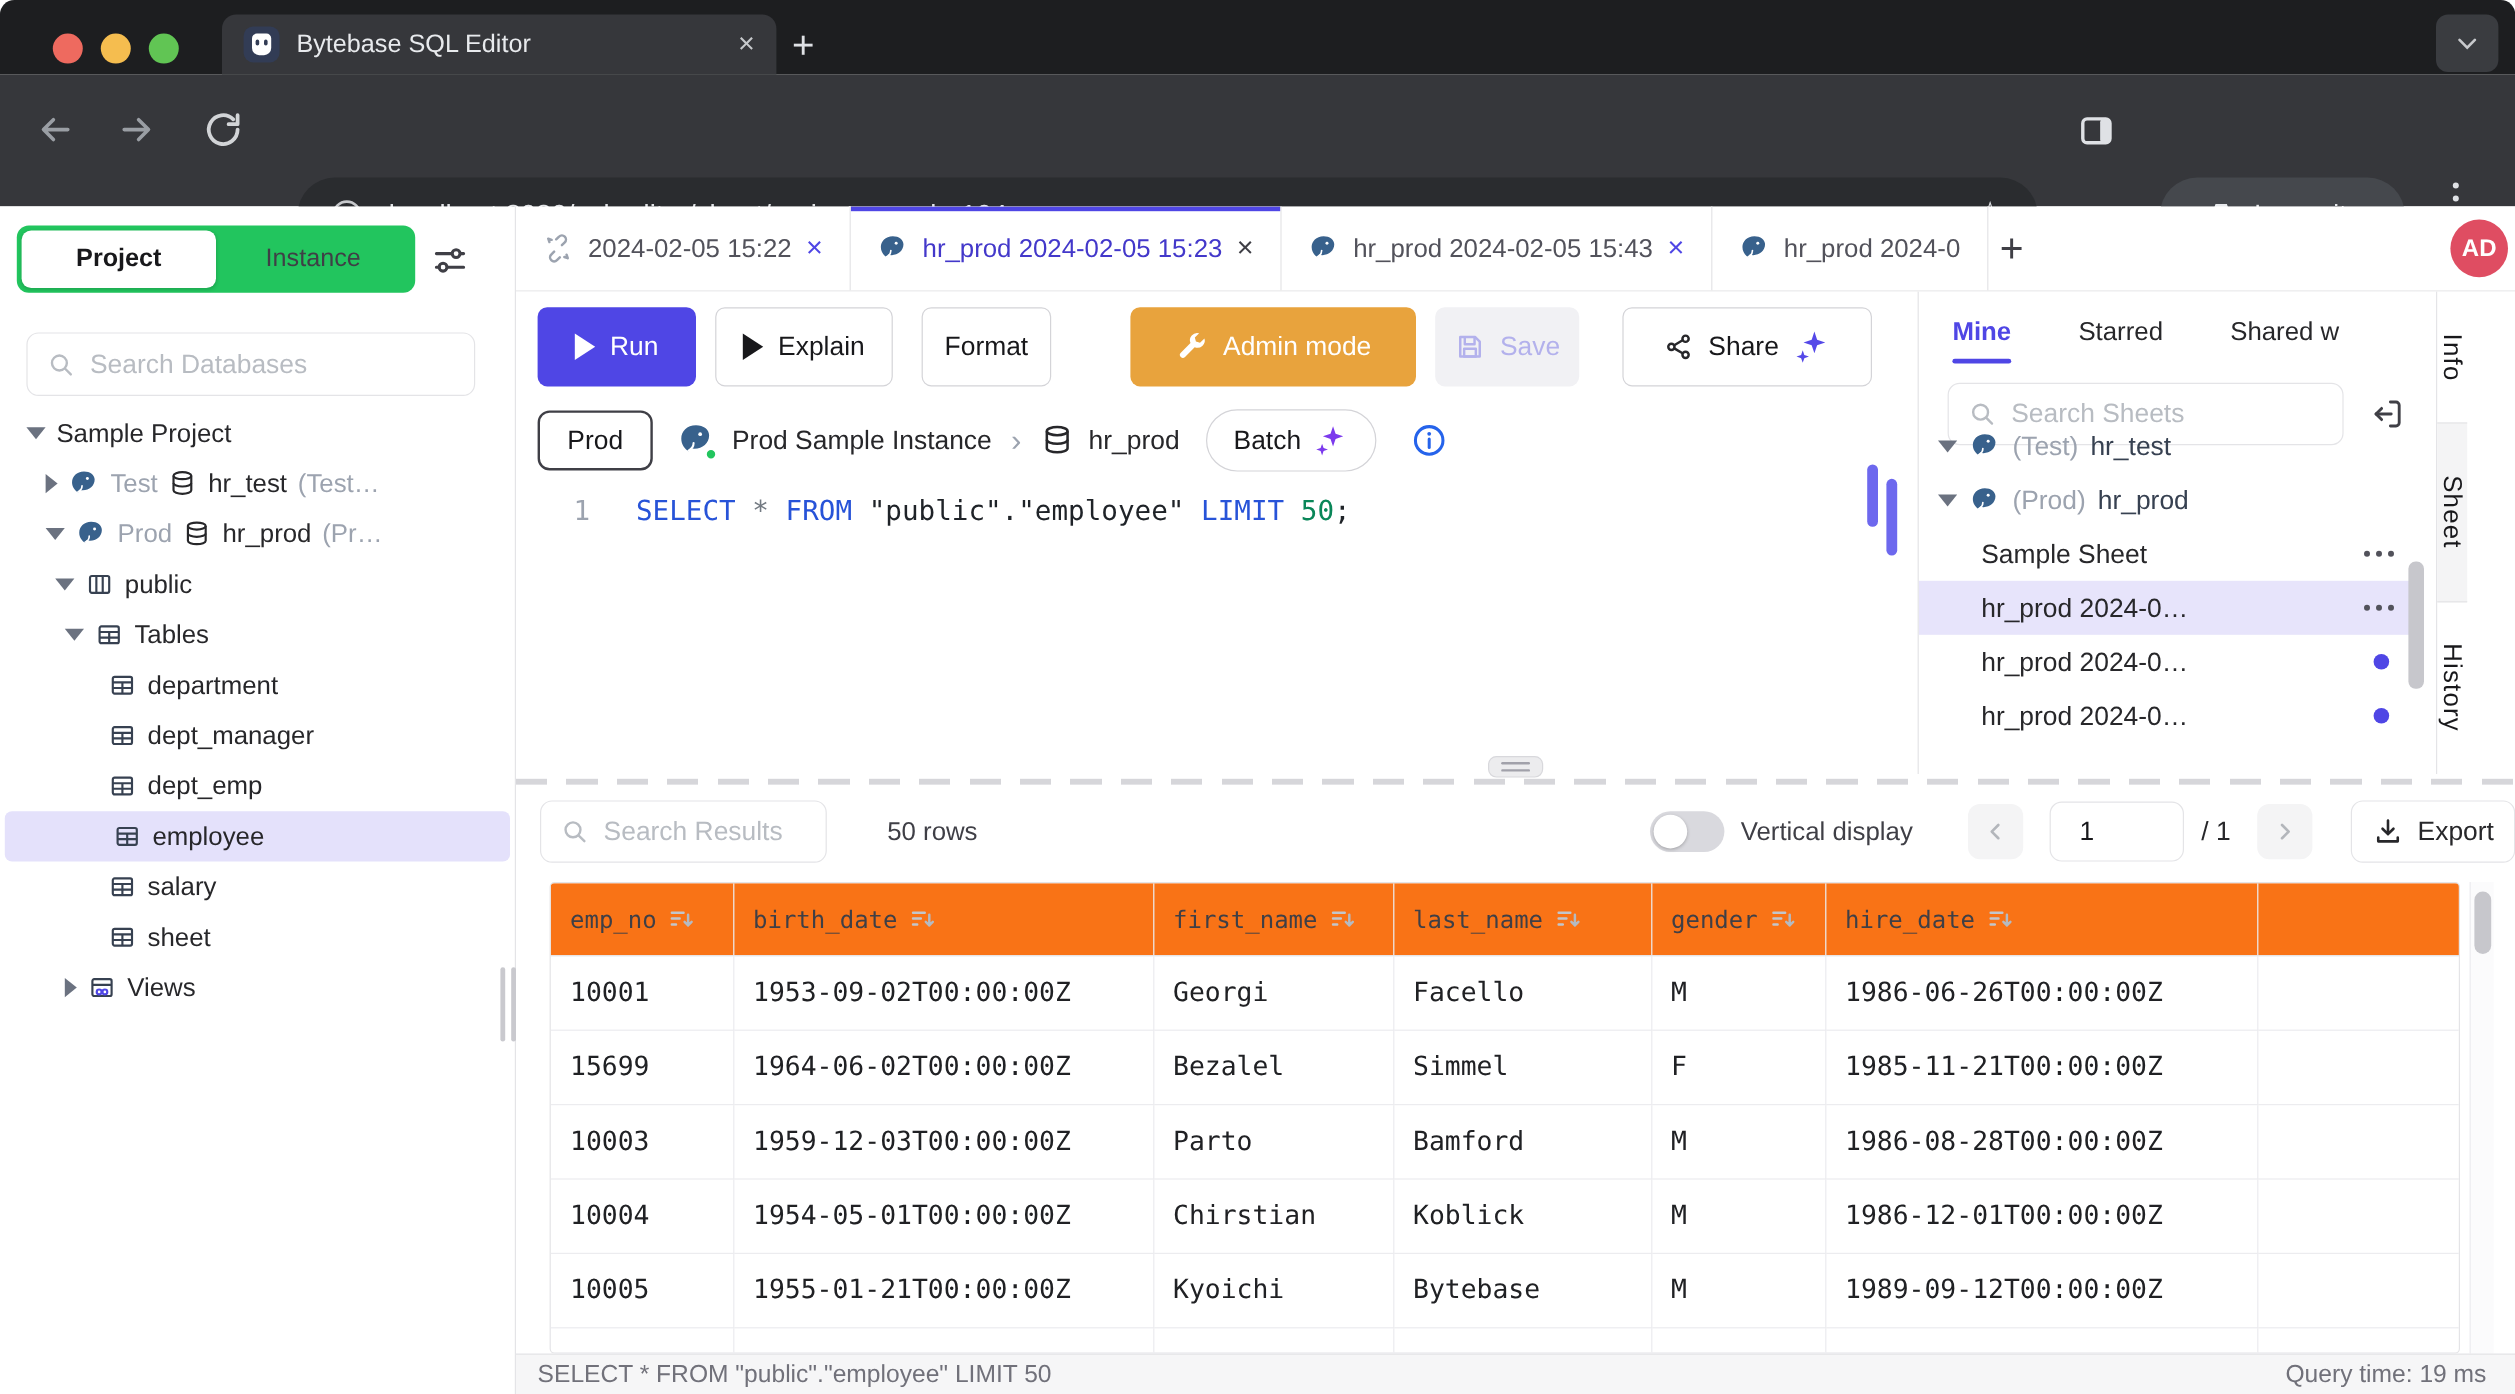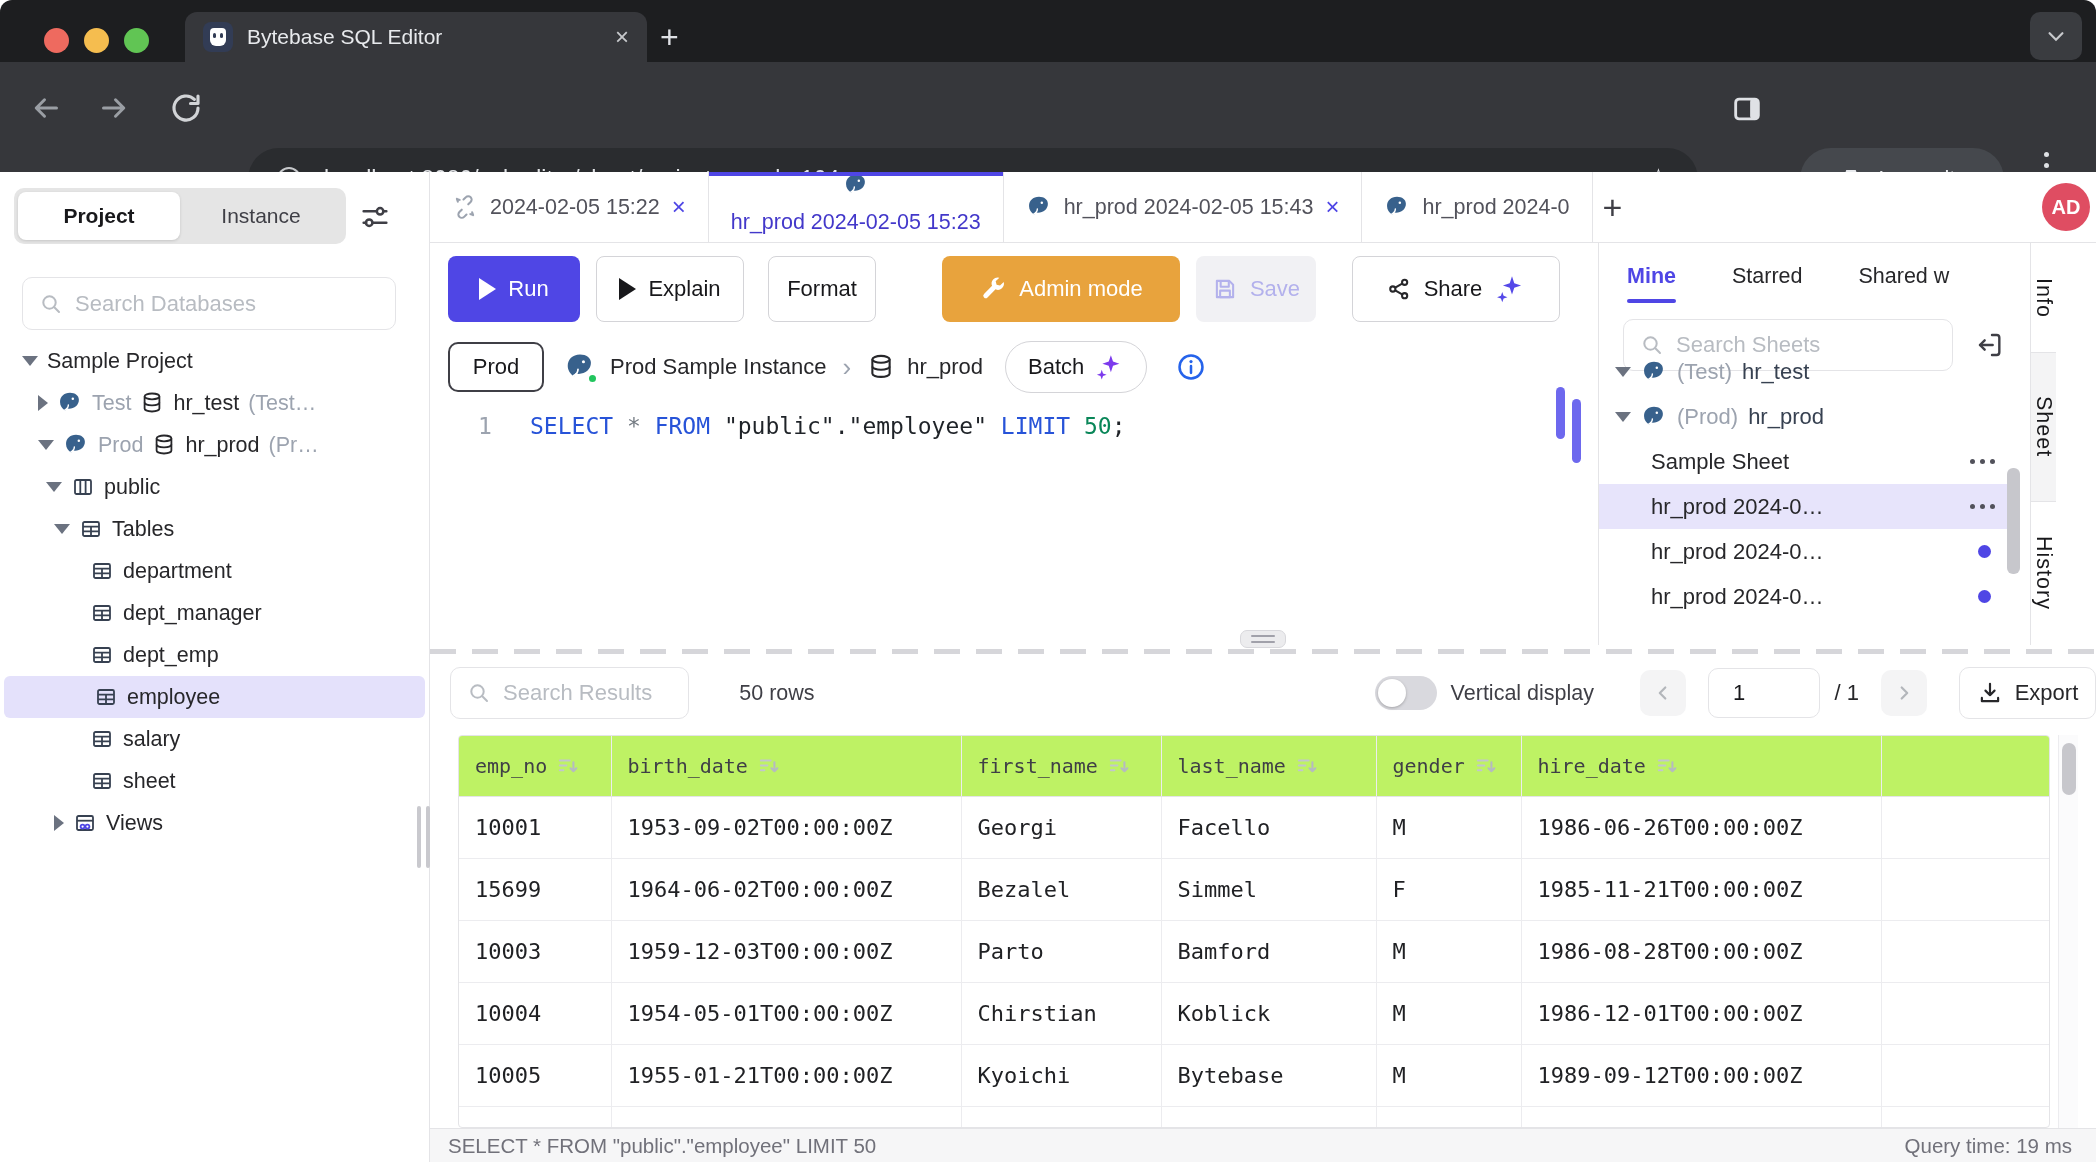--- a/index.html
+++ b/index.html
@@ -27,41 +27,41 @@
   .urlpill { left:248px; top:86px; width:1450px; height:62px; background:#2a2c2f; border-radius:31px; display:flex; align-items:center; padding:0 26px; gap:20px; }
   .urltext { color:#e3e5e8; font-size:23px; flex:1; white-space:nowrap; overflow:hidden; }
   .star { color:#dfe1e5; font-size:30px; }
   .incog { left:1800px; top:86px; width:204px; height:62px; background:#45484d; border-radius:31px; display:flex; align-items:center; justify-content:center; gap:12px; }
   .incog span { color:#e8eaed; font-size:22px; }
   .vdots { display:flex; flex-direction:column; gap:6px; }
   .vdots i { width:5px; height:5px; border-radius:50%; background:#dfe1e5; }
 
   
   .sidebar { left:0; top:172px; width:430px; height:990px; background:#fff; border-right:1px solid #e4e4e7; }
-  .segwrap { left:14px; top:16px; width:332px; height:56px; background:#e5e5e5; border-radius:10px; display:flex; padding:4px; }
+  .segwrap { left:14px; top:16px; width:332px; height:56px; background:#22c55e; border-radius:10px; display:flex; padding:4px; }
   .seg { flex:1; display:flex; align-items:center; justify-content:center; font-size:21px; color:#3f3f46; border-radius:8px; }
   .seg.active { background:#fff; color:#18181b; font-weight:700; box-shadow:0 1px 3px rgba(0,0,0,.14); }
   .tune-btn { left:358px; top:28px; }
   .sinput { border:1.5px solid #e4e4e7; border-radius:10px; background:#fff; display:flex; align-items:center; gap:12px; padding:0 16px; }
   .sinput .ph { color:#b8bcc2; font-size:22px; white-space:nowrap; overflow:hidden; }
   .db-search { left:22px; top:105px; width:374px; height:53px; }
   #db-tree { left:0; top:168px; width:429px; }
   .trow { height:42px; display:flex; align-items:center; gap:9px; font-size:21.5px; color:#27272a; white-space:nowrap; }
   .trow .env, .trow .sfx { color:#9ca3af; }
   .trow.selected { background:#e4e1fb; border-radius:6px; margin:0 4px; }
   .caret { width:0; height:0; flex:none; }
   .caret.down { border-left:8px solid transparent; border-right:8px solid transparent; border-top:10px solid #6b7280; }
   .caret.right { border-top:8px solid transparent; border-bottom:8px solid transparent; border-left:10px solid #6b7280; }
   .grip { left:417px; top:634px; display:flex; gap:5px; }
   .grip i { width:4px; height:62px; background:#c9c9ce; border-radius:2px; }
 
   
   .edtabs { left:430px; top:172px; width:1666px; height:71px; background:#fff; border-bottom:1px solid #e4e4e7; display:flex; }
   .edtab { position:relative; display:flex; align-items:center; gap:12px; padding:0 22px; border-right:1px solid #e4e4e7; font-size:21.5px; color:#52525b; white-space:nowrap; overflow:hidden; }
-  .edtab.active { color:#4338ca;flex-direction:column; }
+  .edtab.active { color:#4338ca; }
   .edtab.active:before { content:""; position:absolute; left:0; top:0; width:100%; height:4px; background:var(--accent); }
   .edtab .cx { font-size:24px; line-height:1; }
   .cx-accent { color:var(--accent); } .cx-dark { color:#3f3f46; }
   .plusbtn { color:#3f3f46; font-size:34px; line-height:30px; margin:0 0 0 10px; align-self:center; }
   .avatar { position:absolute; left:1612px; top:11px; width:48px; height:48px; border-radius:50%; background:var(--avatar); color:#fff; font-size:20px; font-weight:700; display:flex; align-items:center; justify-content:center; }
 
   
   .toolbar2 { left:430px; top:243px; width:1168px; height:92px; background:#fff; display:flex; align-items:center; gap:0; }
   .btn { height:66px; border-radius:8px; display:flex; align-items:center; justify-content:center; gap:12px; font-size:22px; padding:0 24px; }
   .btn-run { margin-left:18px; width:132px; background:var(--accent); color:#fff; }
@@ -103,21 +103,21 @@
   .rowcount { margin-left:50px; font-size:21.5px; color:#3f3f46; white-space:nowrap; }
   .toggle { margin-left:560px; width:62px; height:34px; border-radius:17px; background:#d9d9de; position:relative; flex:none; }
   .toggle .knob { position:absolute; left:3px; top:3px; width:28px; height:28px; border-radius:50%; background:#fff; box-shadow:0 1px 3px rgba(0,0,0,.25); }
   .tog-label { margin-left:14px; font-size:21.5px; color:#3f3f46; white-space:nowrap; }
   .navbtn { width:46px; height:46px; border-radius:10px; background:#f4f4f5; display:flex; align-items:center; justify-content:center; flex:none; }
   .pg-input { margin-left:22px; width:122px; height:50px; border:1px solid #e4e4e7; border-radius:10px; font-size:22px; color:#18181b; display:flex; align-items:center; padding-left:24px; }
   .pg-total { margin-left:14px; font-size:22px; color:#27272a; white-space:nowrap; }
   .btn-export { margin-left:32px; width:152px; height:52px; border:1px solid #e4e4e7; border-radius:10px; display:flex; align-items:center; justify-content:center; gap:12px; font-size:22px; color:#27272a; }
   .tablewrap { position:absolute; left:28px; top:81px; width:1592px; height:393px; overflow:hidden; border:1px solid #e4e4e7; border-radius:4px; }
   table { border-collapse:collapse; table-layout:fixed; width:100%; font-family:"DejaVu Sans Mono", monospace; }
-  th { height:60px; background:#bef264; border-right:1px solid #ececef; border-bottom:1px solid #e4e4e7; text-align:left; padding-left:16px; font-size:20px; color:#3f3f46; font-weight:400; }
+  th { height:60px; background:#f97316; border-right:1px solid #ececef; border-bottom:1px solid #e4e4e7; text-align:left; padding-left:16px; font-size:20px; color:#3f3f46; font-weight:400; }
   th .hwrap { display:flex; align-items:center; gap:8px; }
   td { height:62px; border-right:1px solid #ececef; border-bottom:1px solid #ececef; padding-left:16px; font-size:22px; color:#202124; white-space:nowrap; overflow:hidden; }
   th:last-child, td:last-child { border-right:none; }
   .res-vscroll { position:absolute; left:1628px; top:81px; width:20px; height:393px; background:#fbfbfc; border-left:1px solid #ececef; }
   .res-thumb { position:absolute; left:3px; top:8px; width:14px; height:52px; background:#c7c7cc; border-radius:7px; }
 
   
   .statusbar { left:430px; top:1128px; width:1666px; height:34px; background:#f6f6f7; border-top:1px solid #e4e4e7; display:flex; align-items:center; padding:0 24px 0 18px; }
   .statusbar .q { font-size:20.5px; color:#71717a; flex:1; white-space:nowrap; overflow:hidden; }
   .statusbar .t { font-size:20.5px; color:#71717a; white-space:nowrap; }

